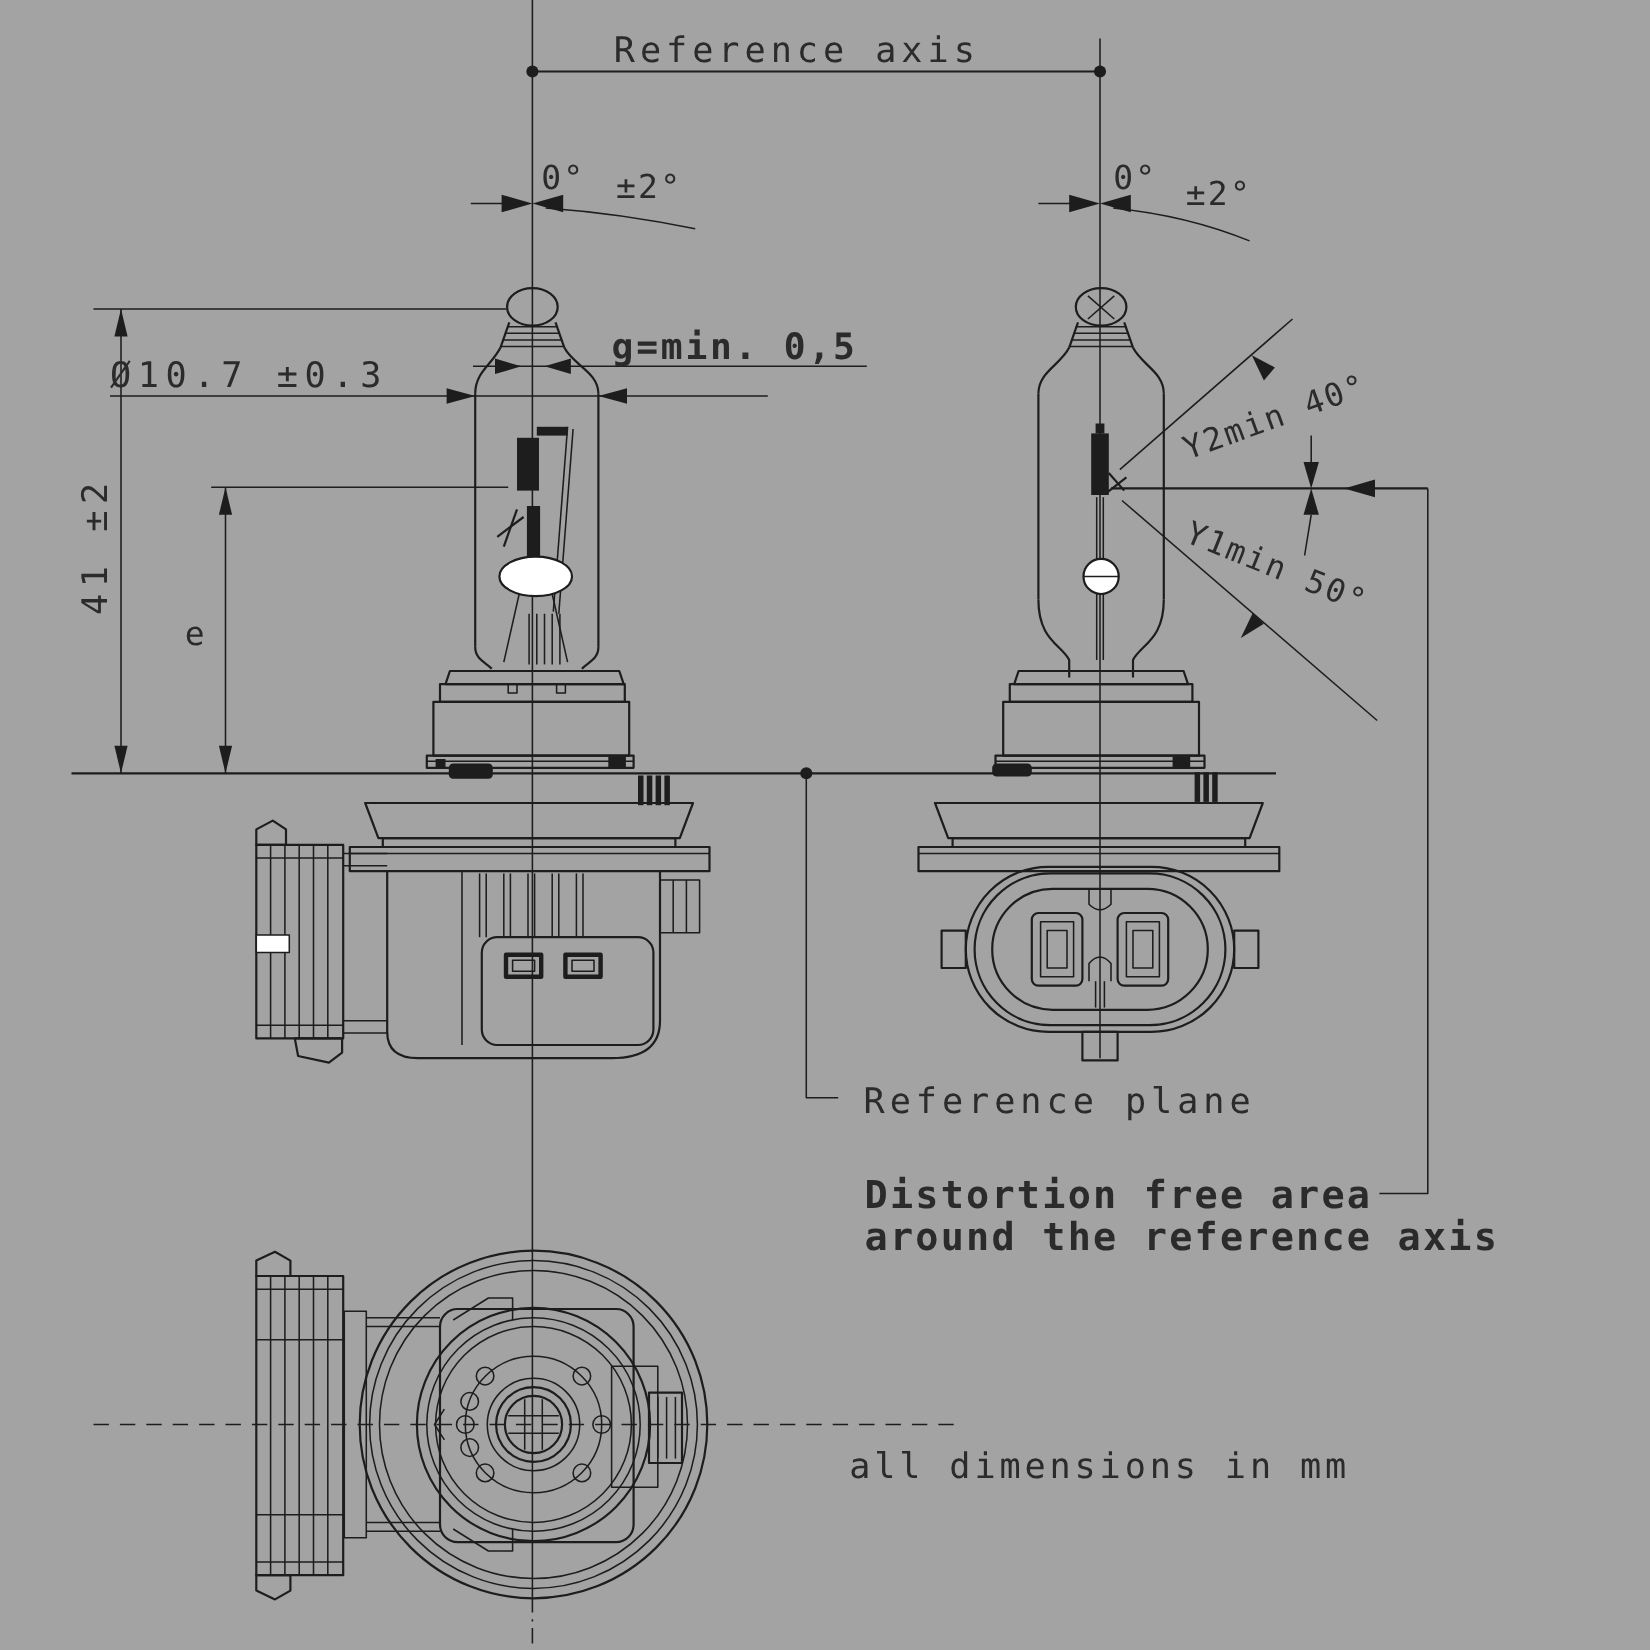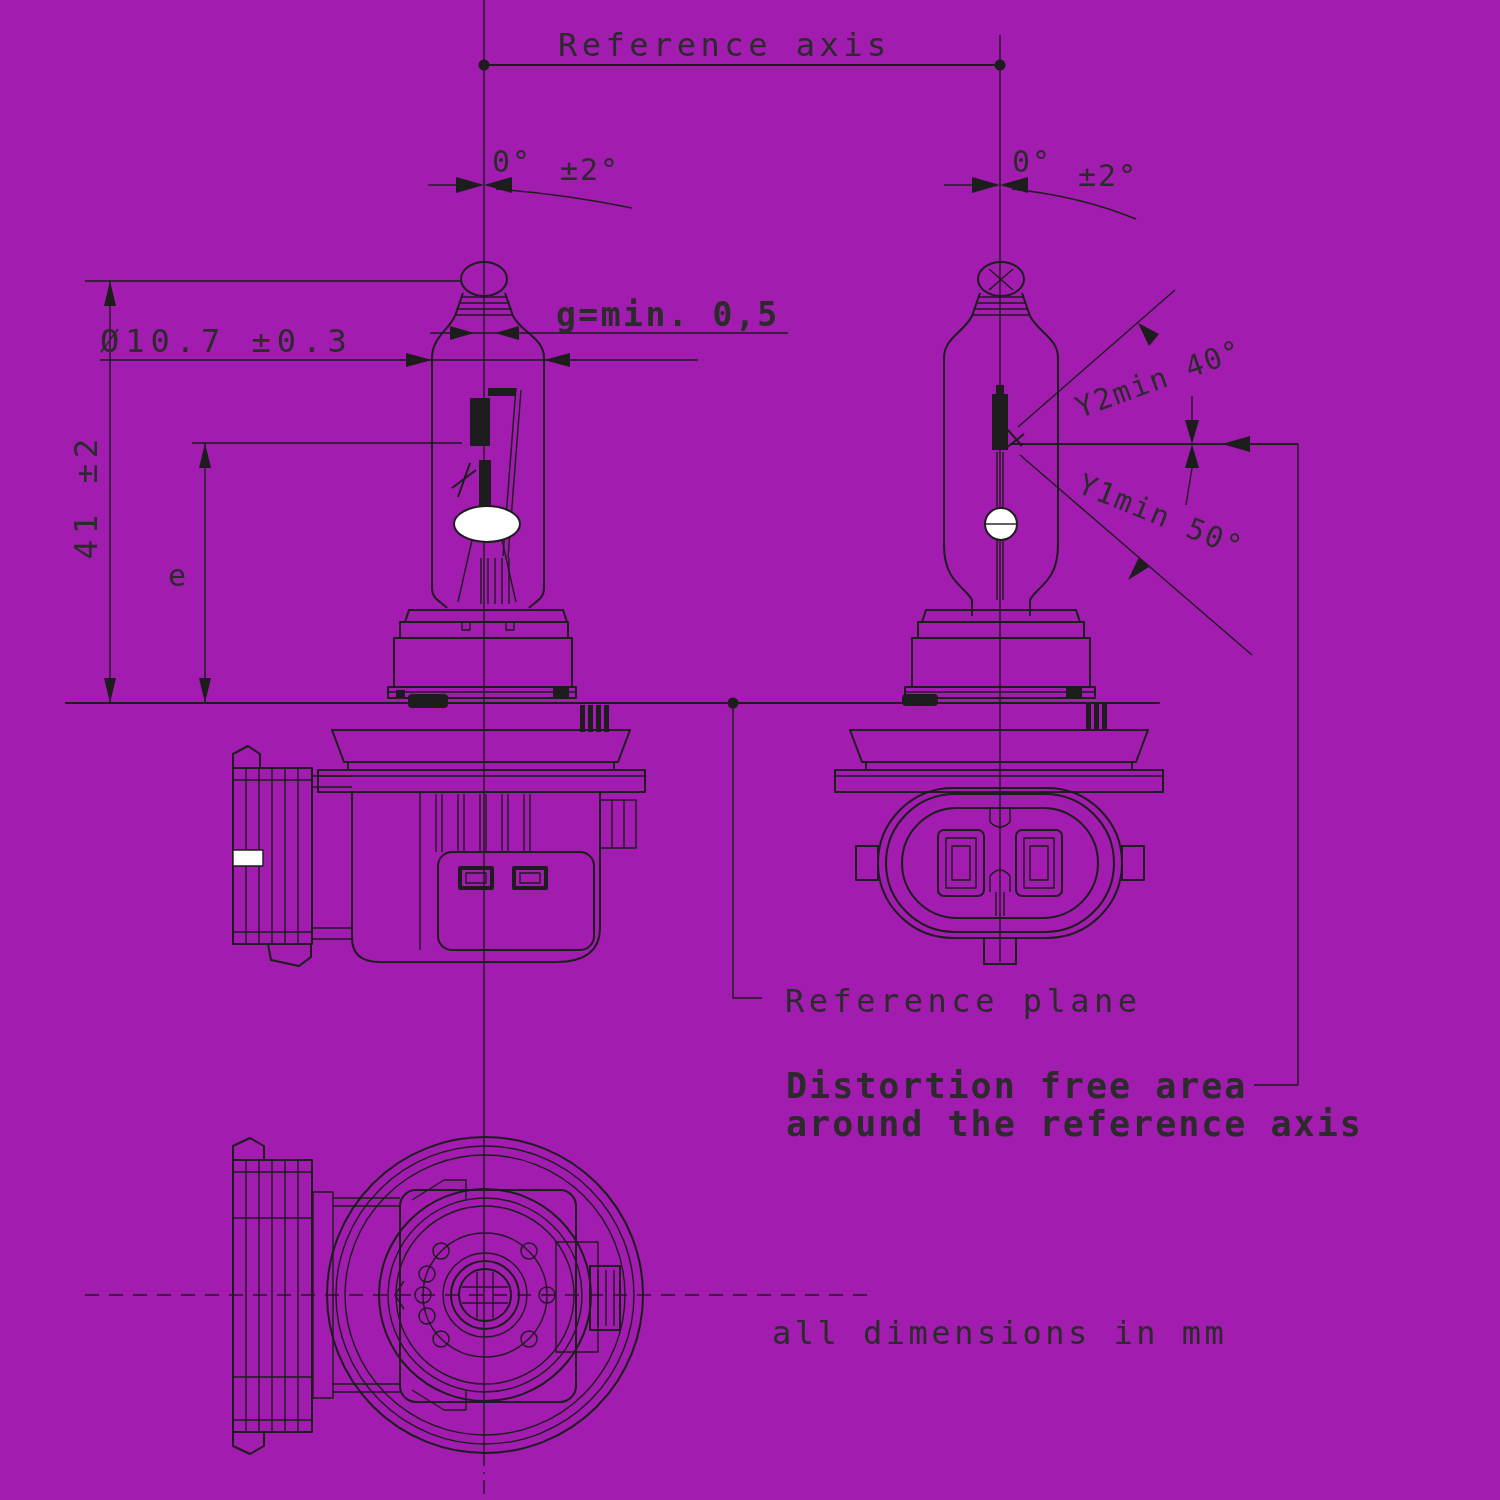--- a/index.html
+++ b/index.html
@@ -1,16 +1,16 @@
 <!DOCTYPE html>
 <html><head>
 <meta charset="utf-8">
 <style>
   html,body{margin:0;padding:0;background:#ffffff;}
-  .stage{width:1500px;height:1500px;background:#a21caf;position:relative;overflow:hidden;}
+  .stage{width:1500px;height:1500px;background:#a3a3a3;position:relative;overflow:hidden;}
   svg{display:block;}
   .ln{stroke:#1d1d1d;fill:none;stroke-width:2;stroke-linejoin:round;}
   .thin{stroke:#1d1d1d;fill:none;stroke-width:1.4;stroke-linejoin:round;}
   .blk{fill:#1d1d1d;stroke:none;}
   .wfill{fill:#ffffff;}
   .dash{stroke-dasharray:14 10;}
   .dashdot{stroke-dasharray:14 6 2 6;}
   text{font-family:"DejaVu Sans Mono","Liberation Mono",monospace;fill:#2b2b2b;}
   .t-std{font-size:32px;letter-spacing:4.5px;}
   .t-dim{font-size:32px;letter-spacing:6px;}

